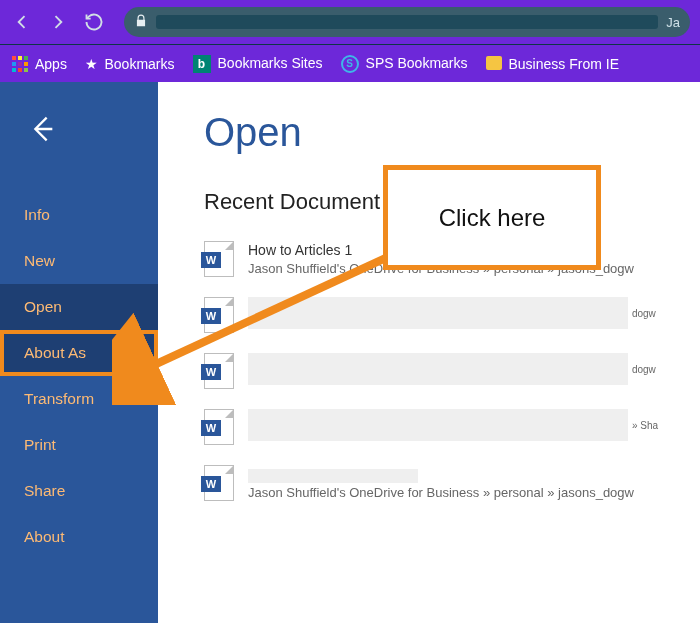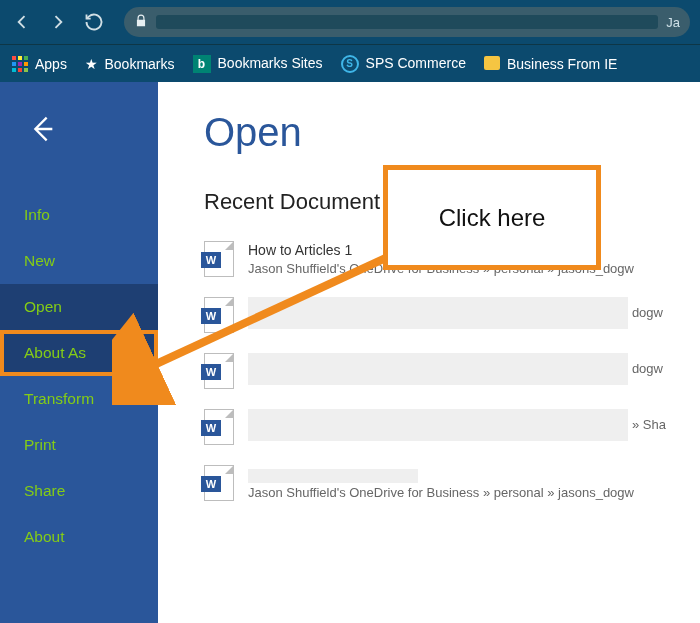--- a/index.html
+++ b/index.html
@@ -6,21 +6,21 @@
   body {
     font-family: "Segoe UI", Arial, sans-serif;
     width: 700px;
     height: 623px;
     overflow: hidden;
     background: #fff;
     position: relative;
   }
   
   .browser-chrome {
-    background: #0c4a6e;
+    background: #6d28d9;
     width: 100%;
   }
   .chrome-row1 {
     height: 44px;
     display: flex;
     align-items: center;
     padding: 0 10px;
     gap: 12px;
   }
   .nav-btn svg { display:block; }
@@ -80,21 +80,21 @@
 
   
   .app {
     display:flex;
     height: calc(623px - 82px);
     width:100%;
   }
   .sidebar {
     width:158px;
     background:#2a569a;
-    color:#84cc16;
+    color:#fdba74;
     padding-top:24px;
     flex-shrink:0;
   }
   .back-arrow {
     padding:6px 24px 24px 24px;
     cursor:pointer;
   }
   .menu { margin-top:18px; }
   .menu-item {
     padding:14px 24px;
@@ -155,21 +155,21 @@
   .doc-text { font-size:14px; color:#333; line-height:1.35; }
   .doc-text .name { }
   .doc-text .path { color:#666; font-size:13px; }
   .redact {
      background:#efefef;
      color:#efefef;
      display:inline-block;
      height:32px;
      vertical-align:middle;
   }
-  .tail { color:#666; font-size:13px;}
+  .tail { color:#666; font-size:10px;}
 
   
   .callout {
     position:absolute;
     top:165px; left:383px;
     width:218px; height:105px;
     border:5px solid #f08a1d;
     background:#fff;
     display:flex; align-items:center; justify-content:center;
     font-size:24px; color:#111;
@@ -231,21 +231,21 @@
     <div class="bk-item">
       <span class="star-icon">★</span>
       <span>Bookmarks</span>
     </div>
     <div class="bk-item">
       <span class="bing-icon">b</span>
       <span>Bookmarks Sites</span>
     </div>
     <div class="bk-item">
       <span class="sps-icon">S</span>
-      <span>SPS Commerce</span>
+      <span>SPS Bookmarks</span>
     </div>
     <div class="bk-item">
       <span class="folder-icon"></span>
       <span>Business From IE</span>
     </div>
   </div>
 </div>
 
 <div class="app">
   <div class="sidebar">

